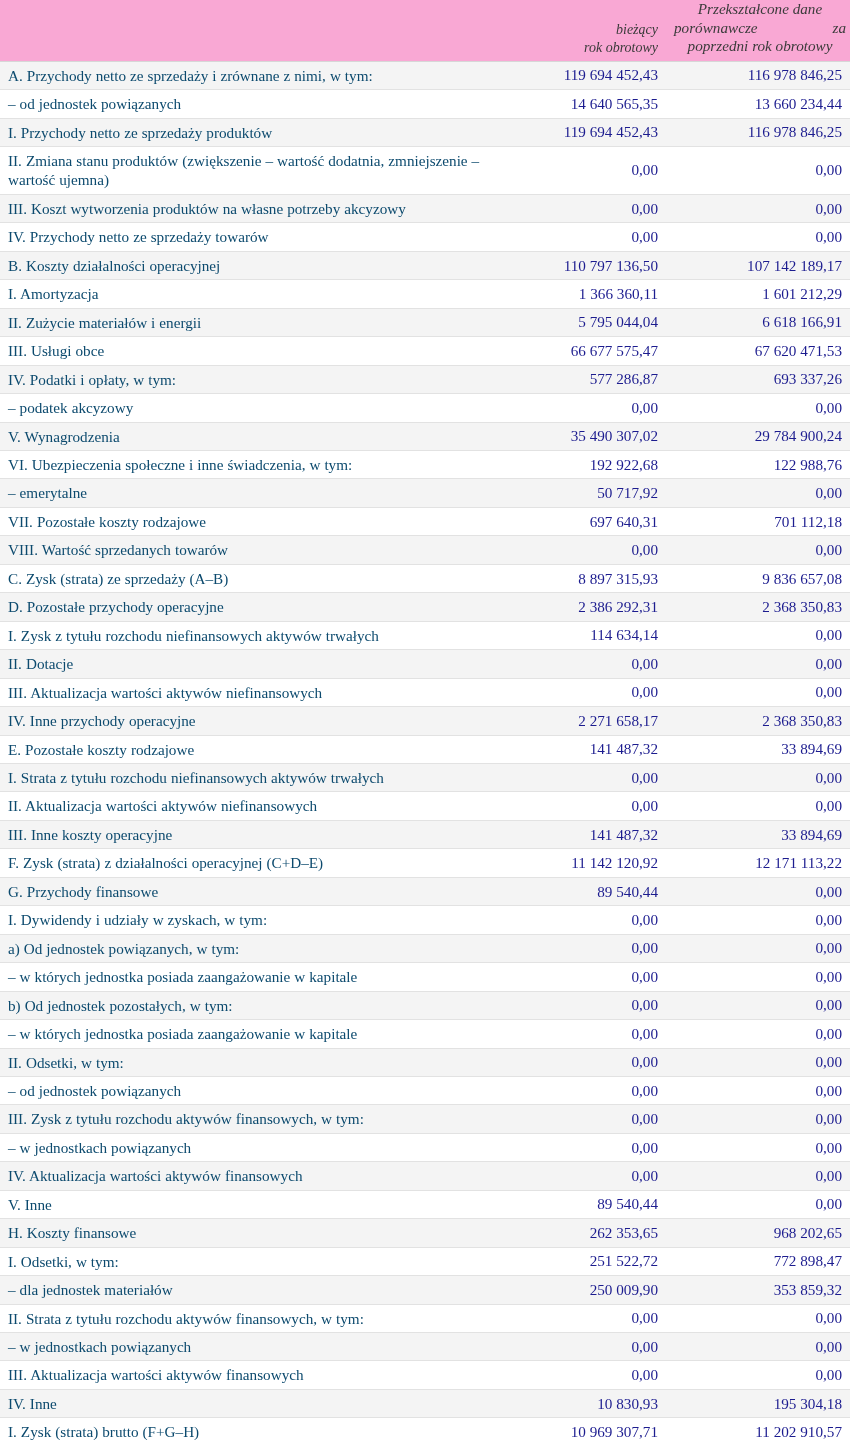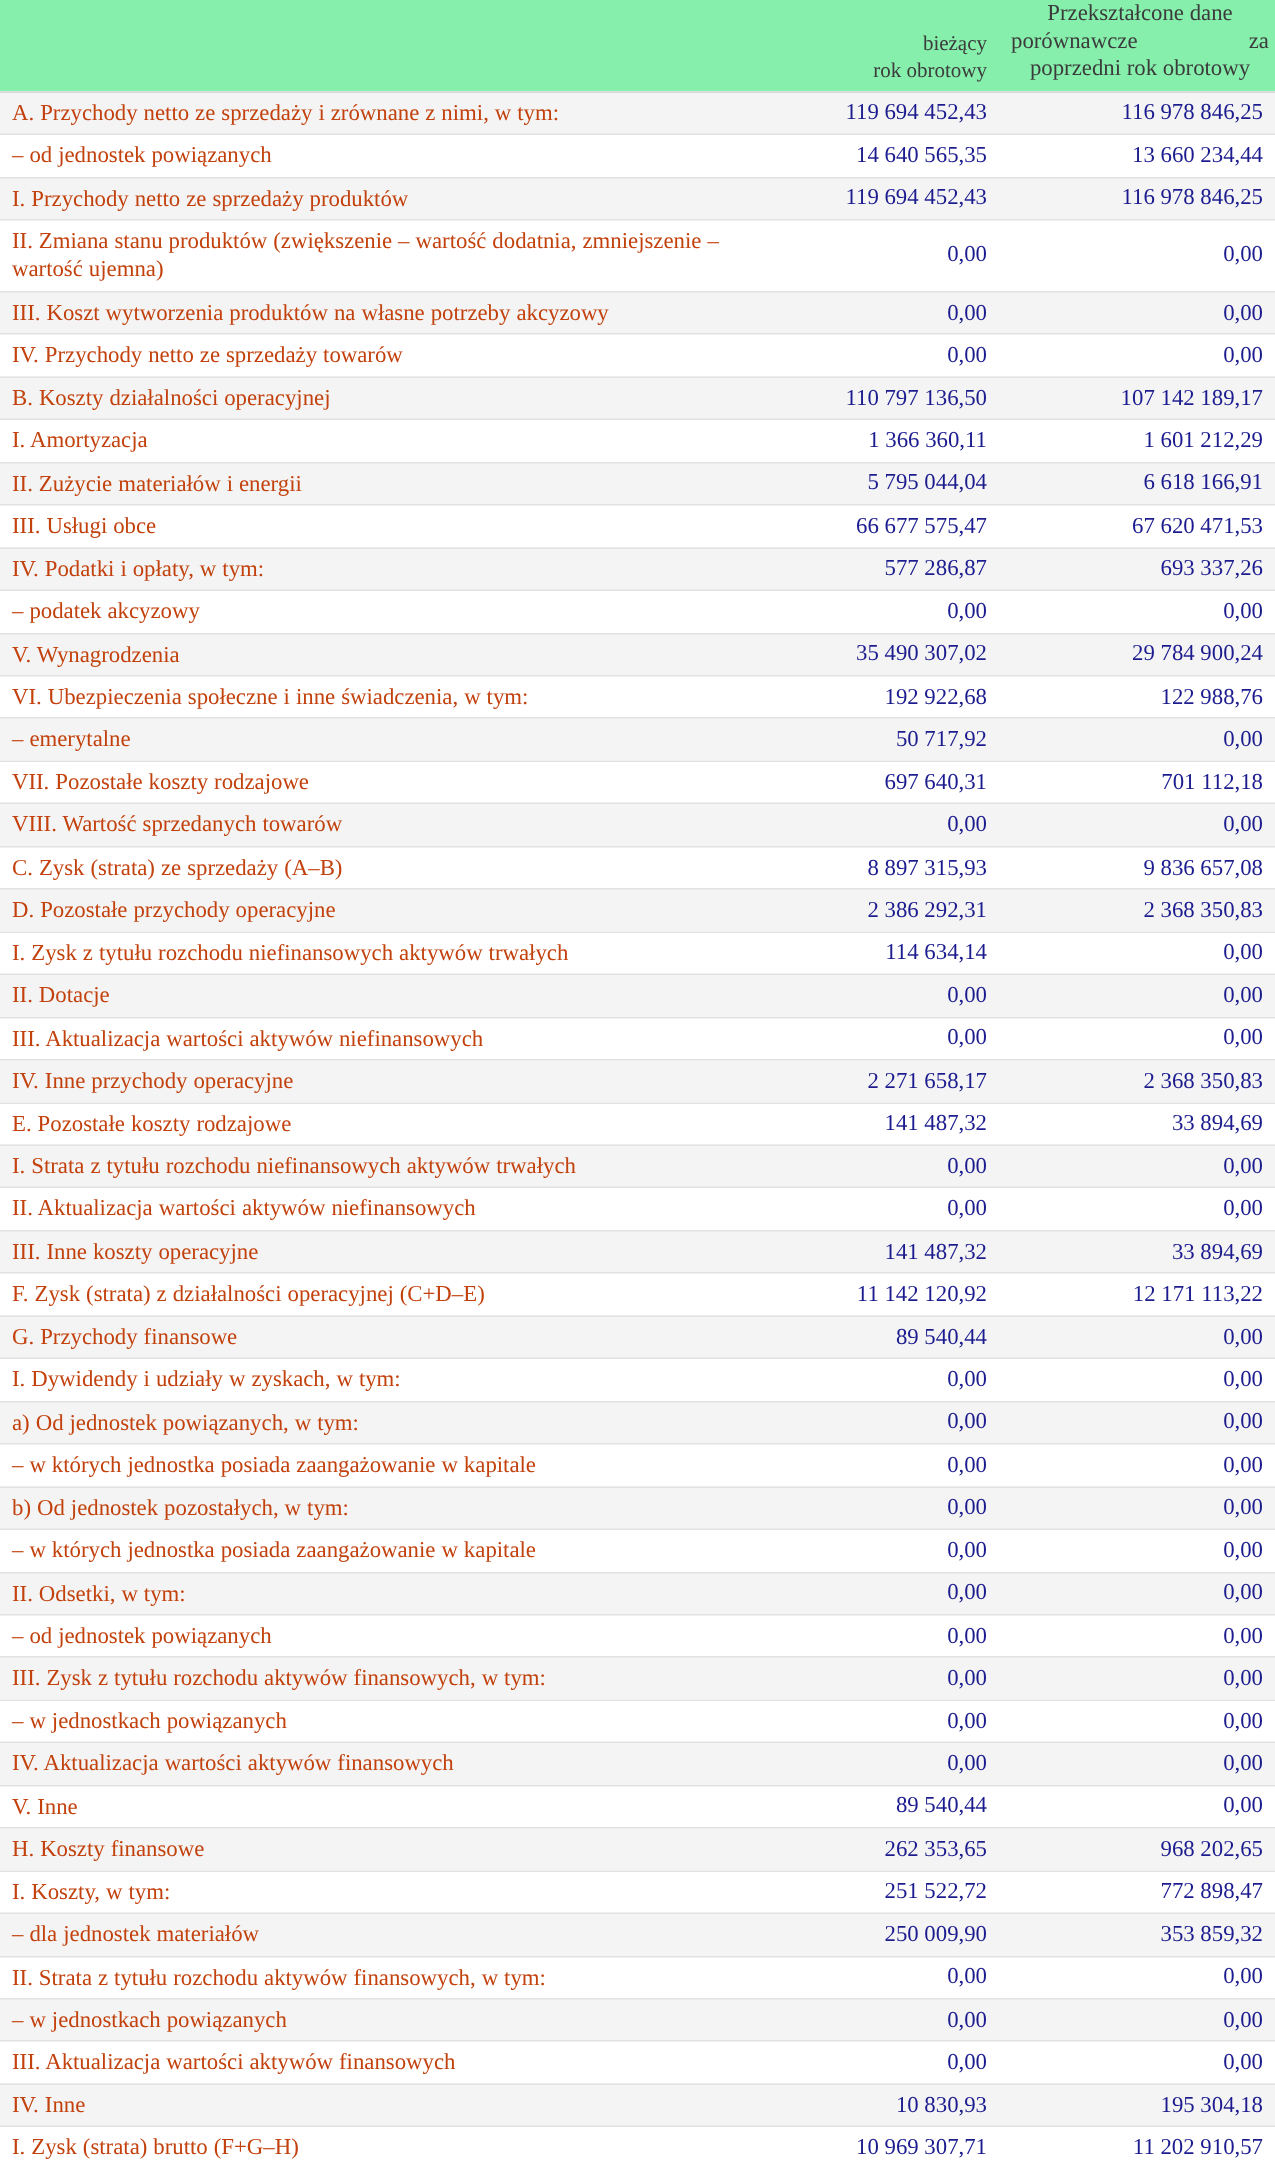--- a/index.html
+++ b/index.html
@@ -30,21 +30,22 @@
   table.pnl col.c-label  { width: 520px; }
   table.pnl col.c-curr   { width: 150px; }
   table.pnl col.c-prev   { width: 180px; }
 
   
   thead th {
     padding: 0;
     vertical-align: bottom;
     font-weight: normal;
     border: 0;
-    background: #86efac;
+    background: #f9a8d4;
+    font-style: italic;
   }
   th.h-label {
     height: 58px;
   }
   th.h-curr {
     text-align: right;
     padding: 0 12px 5px 4px;
     line-height: 1.22;
     font-size: 14px;
     color: #3b3b3b;
@@ -87,21 +88,21 @@
   tbody td {
     padding: 4px 0 4px 0;
     vertical-align: middle;
     border: 0;
   }
 
   td.label {
     padding-left: 8px;
     padding-right: 10px;
     line-height: 1.28;
-    color: #c2410c;
+    color: #0c4a6e;
     word-spacing: 0.2px;
     margin-left: 29px;
   }
   td.val {
     text-align: right;
     color: #1c1c8f;
     white-space: nowrap;
     font-variant-numeric: tabular-nums;
   }
   td.val.curr { padding-right: 12px; }
@@ -341,21 +342,21 @@
           <td class="label lvl1">V. Inne</td>
           <td class="val curr">89 540,44</td>
           <td class="val prev">0,00</td>
         </tr>
         <tr class="stripe">
           <td class="label lvl0">H. Koszty finansowe</td>
           <td class="val curr">262 353,65</td>
           <td class="val prev">968 202,65</td>
         </tr>
         <tr class="plain">
-          <td class="label lvl1">I. Koszty, w tym:</td>
+          <td class="label lvl1">I. Odsetki, w tym:</td>
           <td class="val curr">251 522,72</td>
           <td class="val prev">772 898,47</td>
         </tr>
         <tr class="stripe">
           <td class="label lvl2">– dla jednostek materiałów</td>
           <td class="val curr">250 009,90</td>
           <td class="val prev">353 859,32</td>
         </tr>
         <tr class="plain">
           <td class="label lvl1">II. Strata z tytułu rozchodu aktywów finansowych, w tym:</td>

